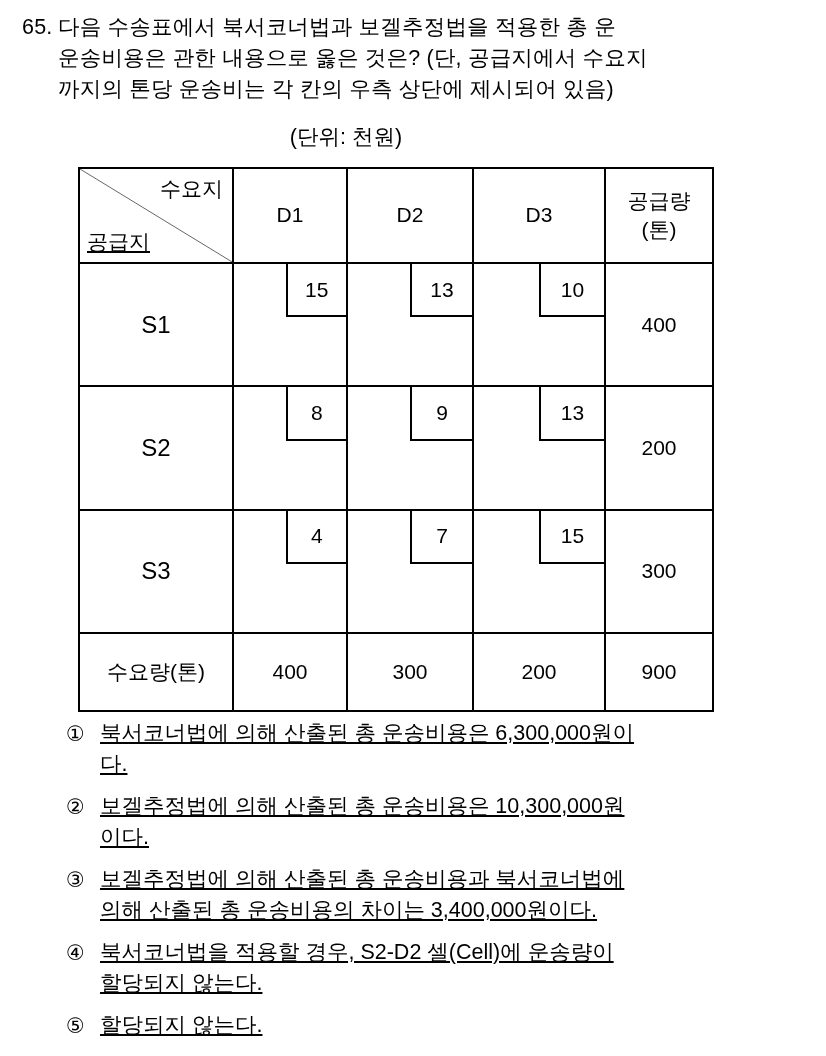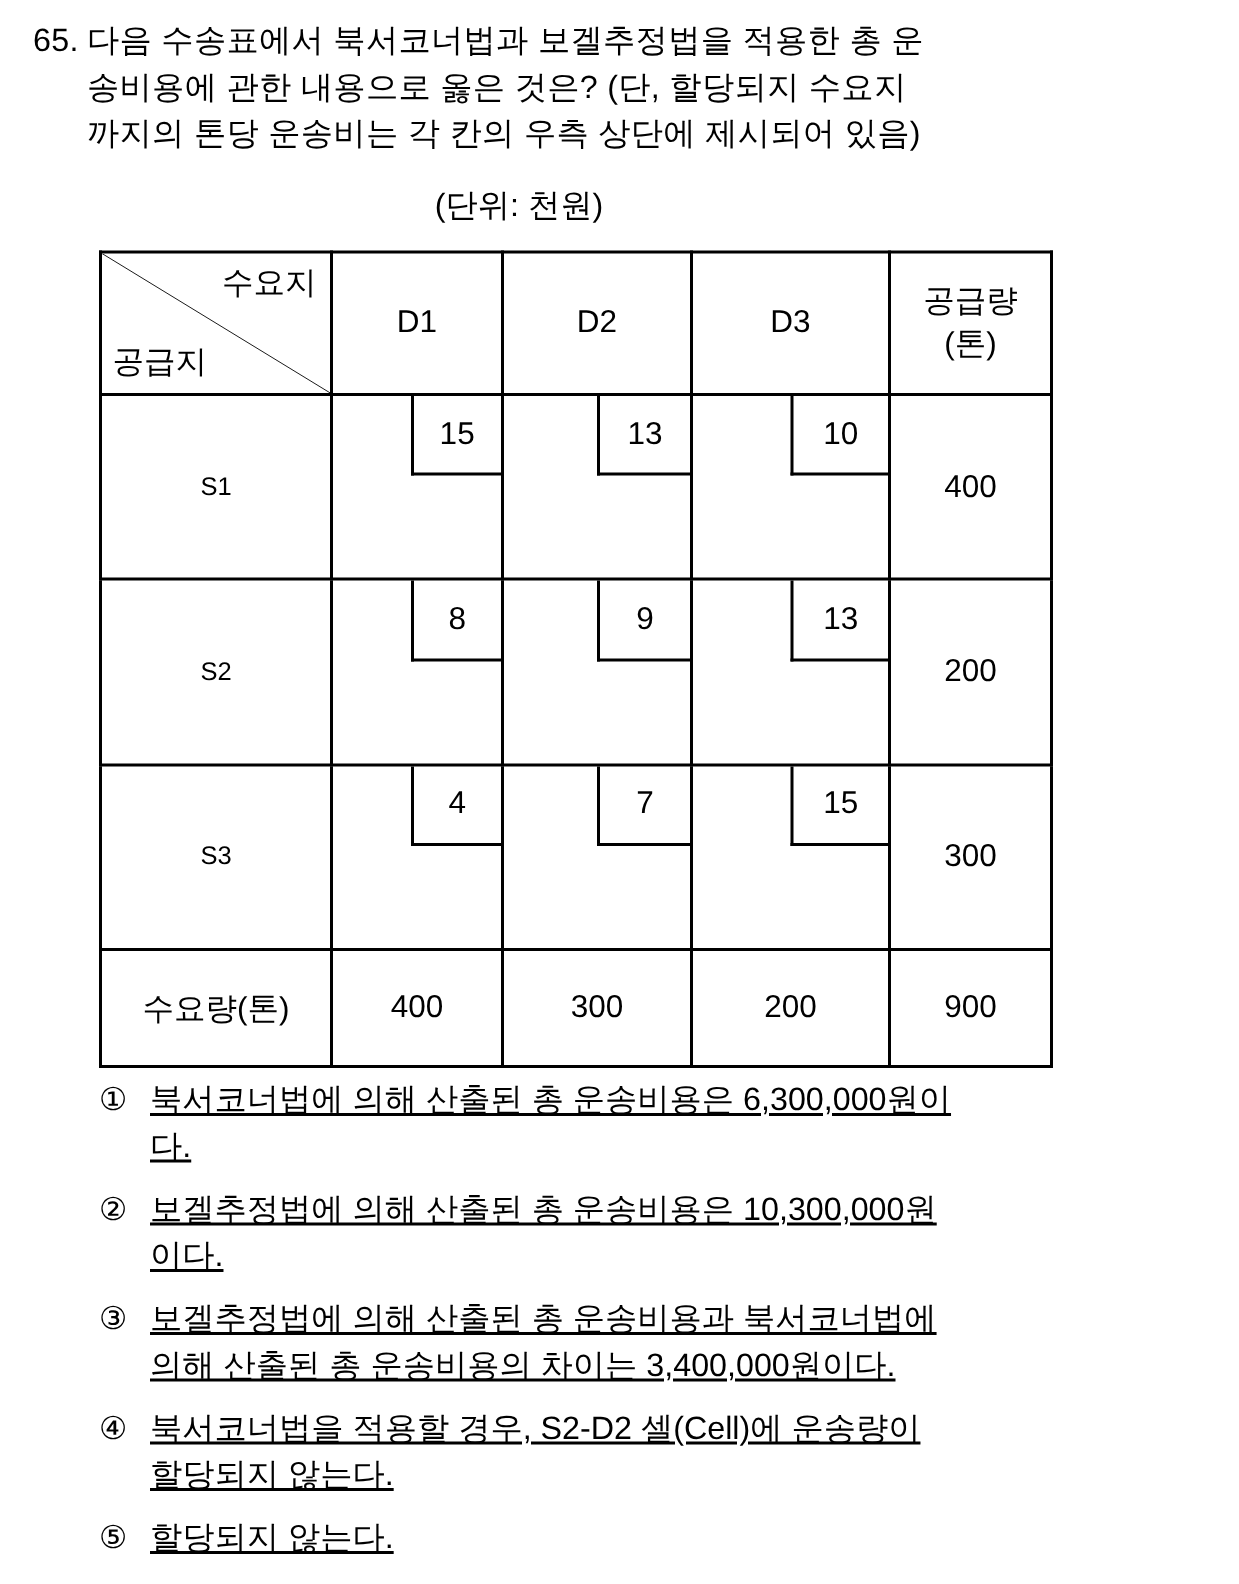--- a/index.html
+++ b/index.html
@@ -51,21 +51,21 @@
     top: 122px;
     width: 692px;
     text-align: center;
     font-size: 21.5px;
     line-height: 30px;
   }
 
   
   .tbl-wrap {
     position: absolute;
-    left: 66px;
+    left: 78px;
     top: 167px;
     width: 634px;
     height: 680px;
   }
   table.transport {
     border-collapse: collapse;
     table-layout: fixed;
     width: 634px;
     height: 545px;
     font-size: 21px;
@@ -106,20 +106,21 @@
     top: 6px;
     font-size: 21px;
     line-height: 28px;
   }
   .corner .lbl-supply {
     position: absolute;
     left: 7px;
     bottom: 6px;
     font-size: 21px;
     line-height: 28px;
+    text-decoration: underline;
   }
 
   .hdr-two-line {
     font-size: 21px;
     line-height: 29px;
   }
 
   
   .cell-cost {
     position: absolute;
@@ -130,21 +131,21 @@
     border-left: 2px solid #000;
     border-bottom: 2px solid #000;
     box-sizing: border-box;
     display: flex;
     align-items: center;
     justify-content: center;
     font-size: 21px;
   }
   .cell-cost.narrow { width: 50%; }
 
-  .rowlabel { font-size: 17px; }
+  .rowlabel { font-size: 24px; }
   .supval {
     position: absolute;
     left: 0;
     right: 0;
     top: 50%;
     transform: translateY(-50%);
     font-size: 21px;
   }
   .demval { font-size: 21px; }
   .demlabel { font-size: 21px; }
@@ -177,21 +178,21 @@
 </style>
 </head>
 <body>
 
 <div class="question">
   <div class="q-line">
     <span class="q-num">65.</span>
     <span class="q-text">다음 수송표에서 북서코너법과 보겔추정법을 적용한 총 운</span>
   </div>
   <div class="q-line q-cont">
-    <span class="q-text">송비용에 관한 내용으로 옳은 것은? (단, 할당되지 수요지</span>
+    <span class="q-text">운송비용은 관한 내용으로 옳은 것은? (단, 공급지에서 수요지</span>
   </div>
   <div class="q-line q-cont">
     <span class="q-text">까지의 톤당 운송비는 각 칸의 우측 상단에 제시되어 있음)</span>
   </div>
 </div>
 
 <div class="unit-note">(단위: 천원)</div>
 
 <div class="tbl-wrap">
   <table class="transport">

